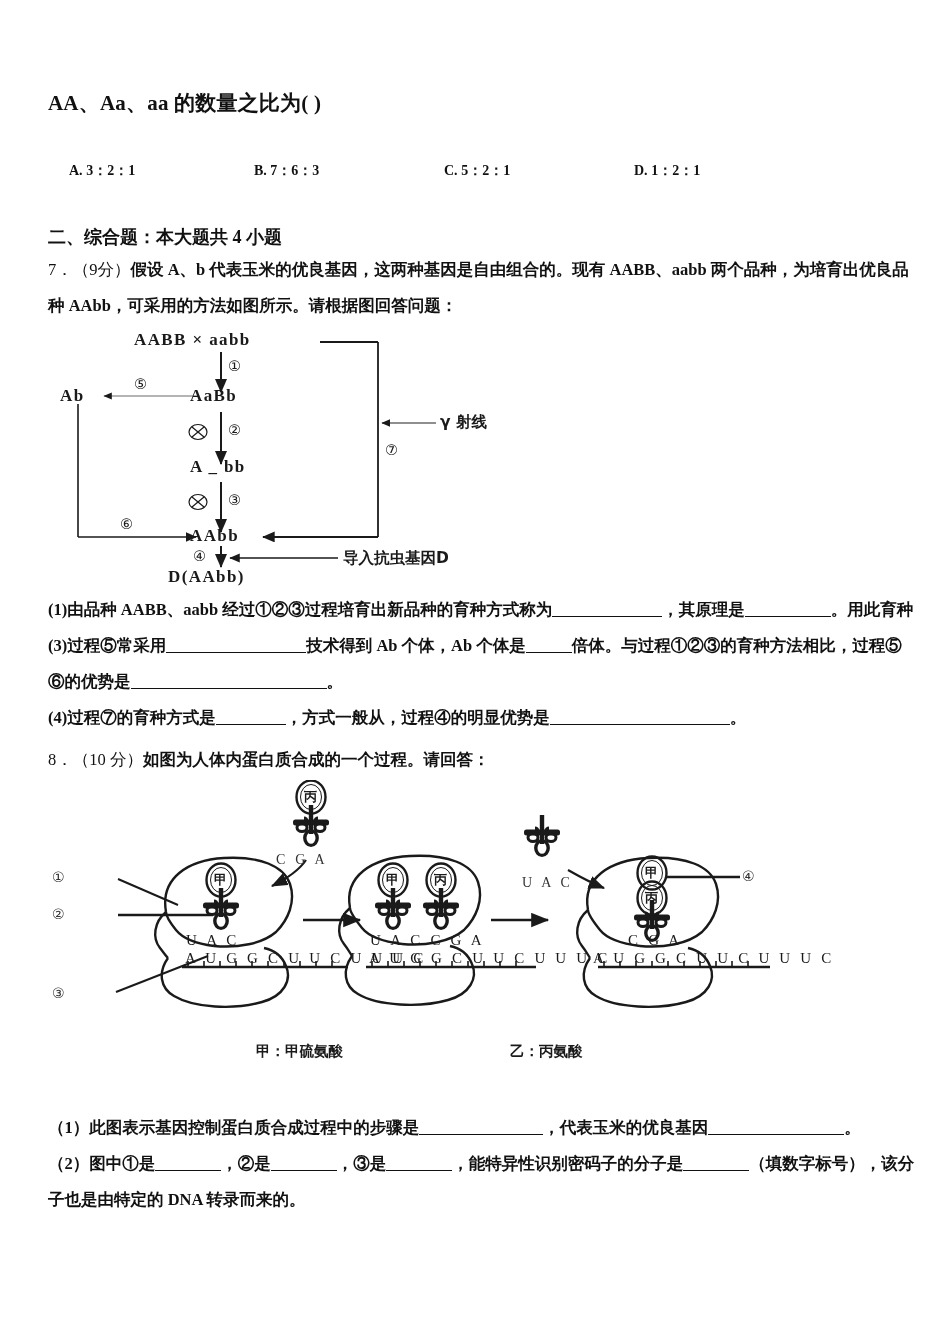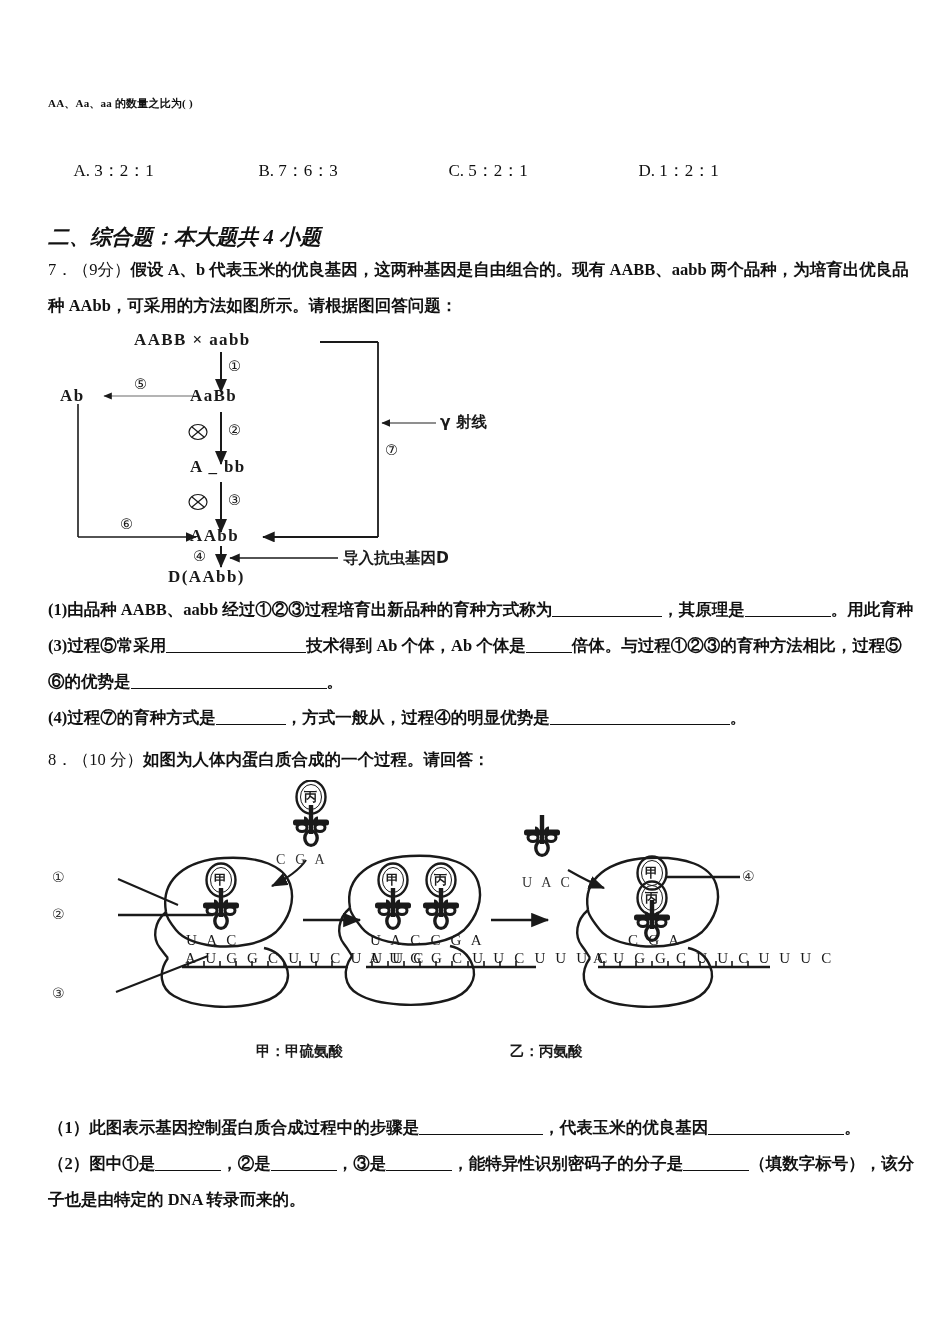--- a/index.html
+++ b/index.html
@@ -24,44 +24,43 @@
   }
   .content {
     position: absolute;
     left: 48px;
     top: 86px;
     width: 868px;
   }
 
   
   .line {
-    font-size: 11px;
+    font-size: 21px;
     line-height: 34px;
     letter-spacing: 0.2px;
     white-space: nowrap;
   }
   .bold { font-weight: bold; }
   .para {
     font-size: 16.5px;
     line-height: 36px;
     font-weight: bold;
     text-align: justify;
   }
   .section-title {
-    font-size: 21px;
+    font-size: 18px;
     line-height: 30px;
     font-weight: bold;
-    font-style: italic;
   }
 
   
   .choices {
     display: block;
-    font-size: 17px;
-    font-weight: normal;
+    font-size: 14px;
+    font-weight: bold;
     line-height: 34px;
     white-space: pre;
   }
   .choice {
     display: inline-block;
   }
   .ch-a { width: 185px; }
   .ch-b { width: 190px; }
   .ch-c { width: 190px; }
   .ch-d { width: 150px; }

